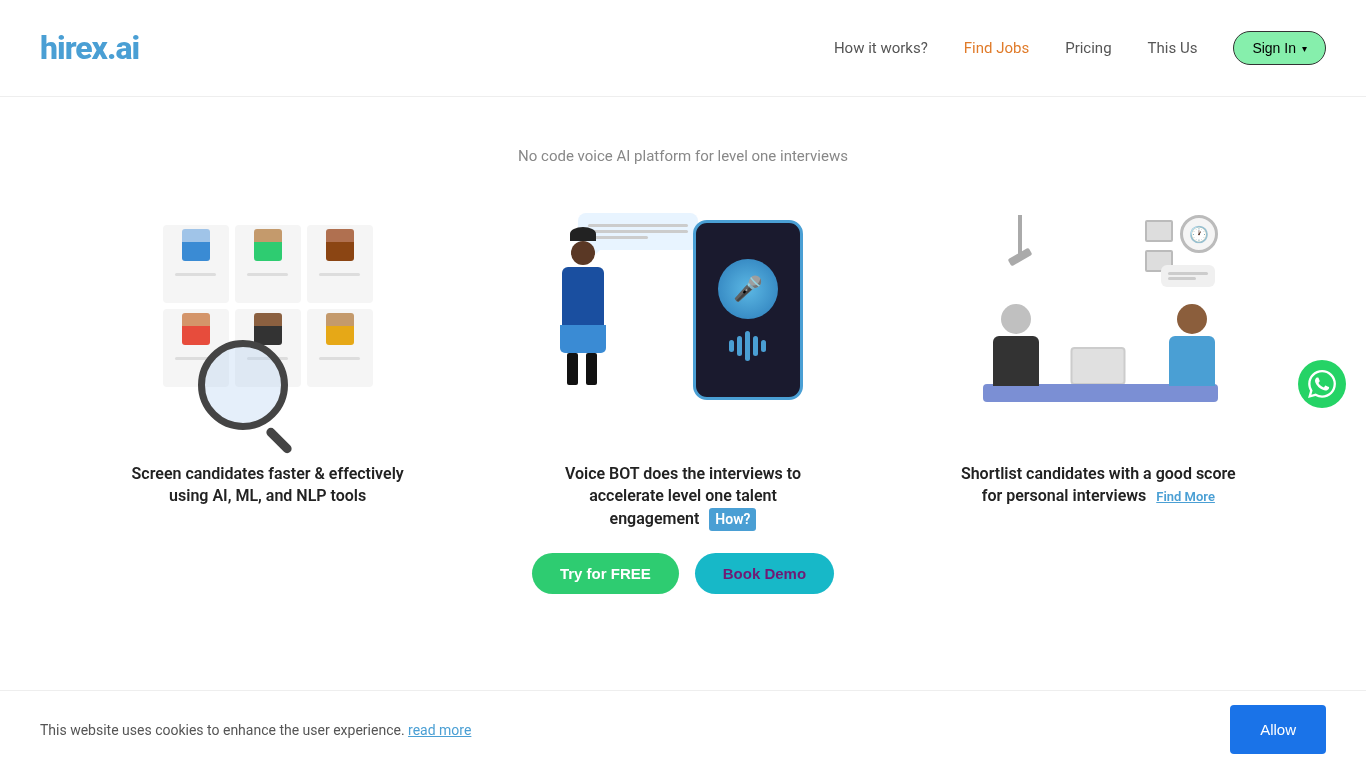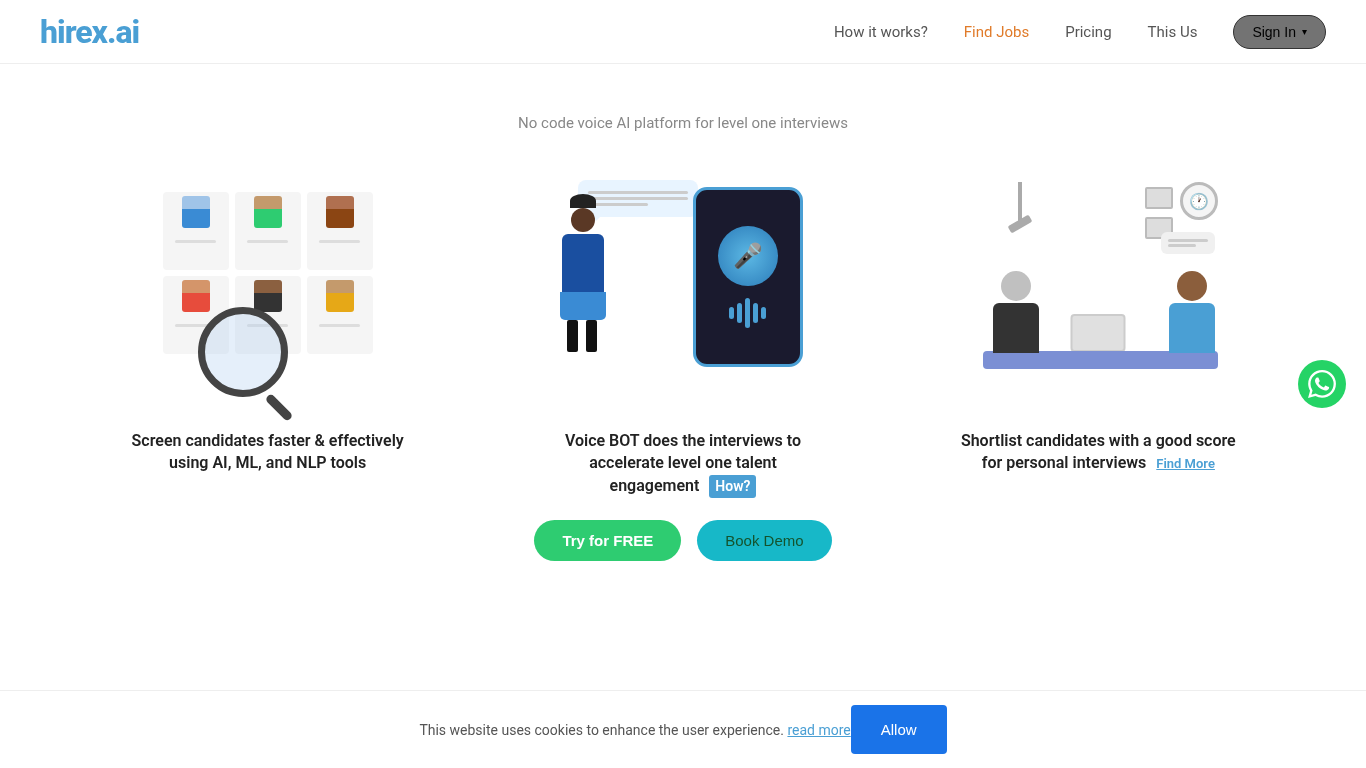--- a/index.html
+++ b/index.html
@@ -1,28 +1,28 @@
 <!DOCTYPE html>
 <html><head>
   <meta charset="utf-8">
   <style>
     * { margin: 0; padding: 0; box-sizing: border-box; }
     body { font-family: -apple-system, BlinkMacSystemFont, 'Segoe UI', Roboto, Arial, sans-serif; background: #fff; width: 1366px; height: 768px; overflow: hidden; position: relative; }
 
     
     nav {
       display: flex; align-items: center; justify-content: space-between;
-      padding: 0 40px; height: 64px; border-bottom: 1px solid #eee;
+      padding: 0 40px; height: 97px; border-bottom: 1px solid #eee;
     }
     .nav-links { display: flex; align-items: center; gap: 36px; }
     .nav-link { font-size: 15px; color: #555; text-decoration: none; cursor: pointer; }
     .nav-link.orange { color: #e07b2a; }
     .signin-btn {
       border: 1px solid #333; border-radius: 20px; padding: 8px 18px;
-      font-size: 14px; background: #737373; cursor: pointer; display: flex; align-items: center; gap: 6px;
+      font-size: 14px; background: #86efac; cursor: pointer; display: flex; align-items: center; gap: 6px;
     }
     .signin-btn .chevron { font-size: 10px; }
 
     
     .hero { text-align: center; padding: 36px 20px 20px; }
     .hero h1 { font-size: 32px; font-weight: 700; color: #222; line-height: 1.4; max-width: 900px; margin: 0 auto; }
     .hero p { margin-top: 14px; font-size: 15px; color: #888; }
 
     
     .features { display: flex; justify-content: center; gap: 0; padding: 20px 60px 0; }
@@ -89,35 +89,35 @@
     .feature-title { font-size: 16px; font-weight: 600; color: #222; line-height: 1.4; max-width: 280px; }
     .how-badge {
       display: inline-block; background: #4a9fd4; color: #fff;
       font-size: 14px; padding: 2px 6px; border-radius: 3px; margin-left: 6px; vertical-align: middle;
     }
     .know-more { color: #4a9fd4; font-size: 13px; margin-left: 6px; cursor: pointer; }
 
     
     .cta-row { display: flex; justify-content: center; gap: 16px; margin-top: 22px; }
     .btn-try { background: #2ecc71; color: #fff; border: none; border-radius: 25px; padding: 12px 28px; font-size: 15px; font-weight: 600; cursor: pointer; }
-    .btn-demo { background: #17b8c8; color: #14532d; border: none; border-radius: 25px; padding: 12px 28px; font-size: 15px; font-weight: 400; cursor: pointer; }
+    .btn-demo { background: #17b8c8; color: #701a75; border: none; border-radius: 25px; padding: 12px 28px; font-size: 15px; font-weight: 700; cursor: pointer; }
 
     
     .whatsapp-btn {
       position: fixed; right: 20px; top: 50%; transform: translateY(-50%);
       width: 48px; height: 48px; border-radius: 50%; background: #25D366;
       display: flex; align-items: center; justify-content: center;
       font-size: 28px; color: white; cursor: pointer; z-index: 100;
     }
 
     
     .cookie-bar {
       position: fixed; bottom: 0; left: 0; right: 0;
       background: #fff; border-top: 1px solid #eee;
-      display: flex; align-items: center; justify-content: center;
+      display: flex; align-items: center; justify-content: space-between;
       padding: 14px 40px; font-size: 14px; color: #555; z-index: 200;
     }
     .cookie-bar .read-more { color: #4a9fd4; cursor: pointer; }
     .allow-btn {
       background: #1a73e8; color: #fff; border: none;
       border-radius: 4px; padding: 16px 30px; font-size: 15px; cursor: pointer;
     }
   </style>
 </head>
 <body>

